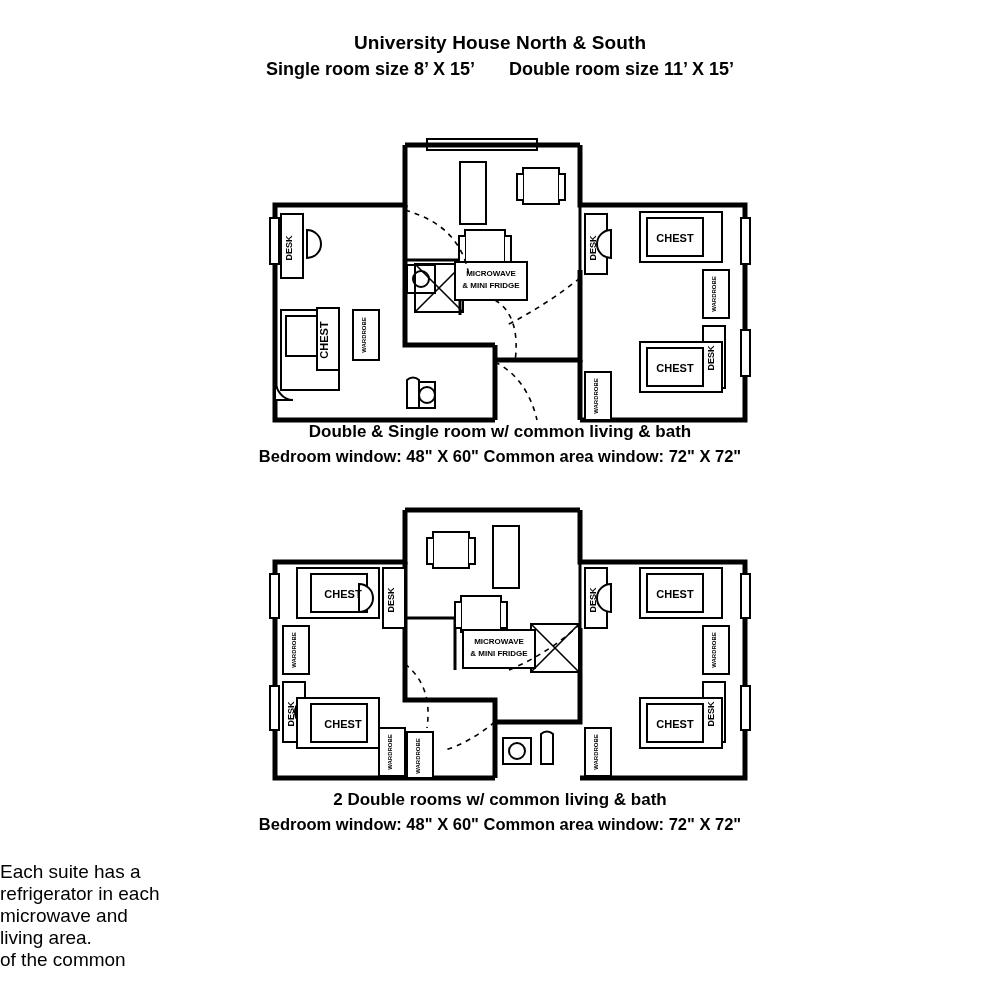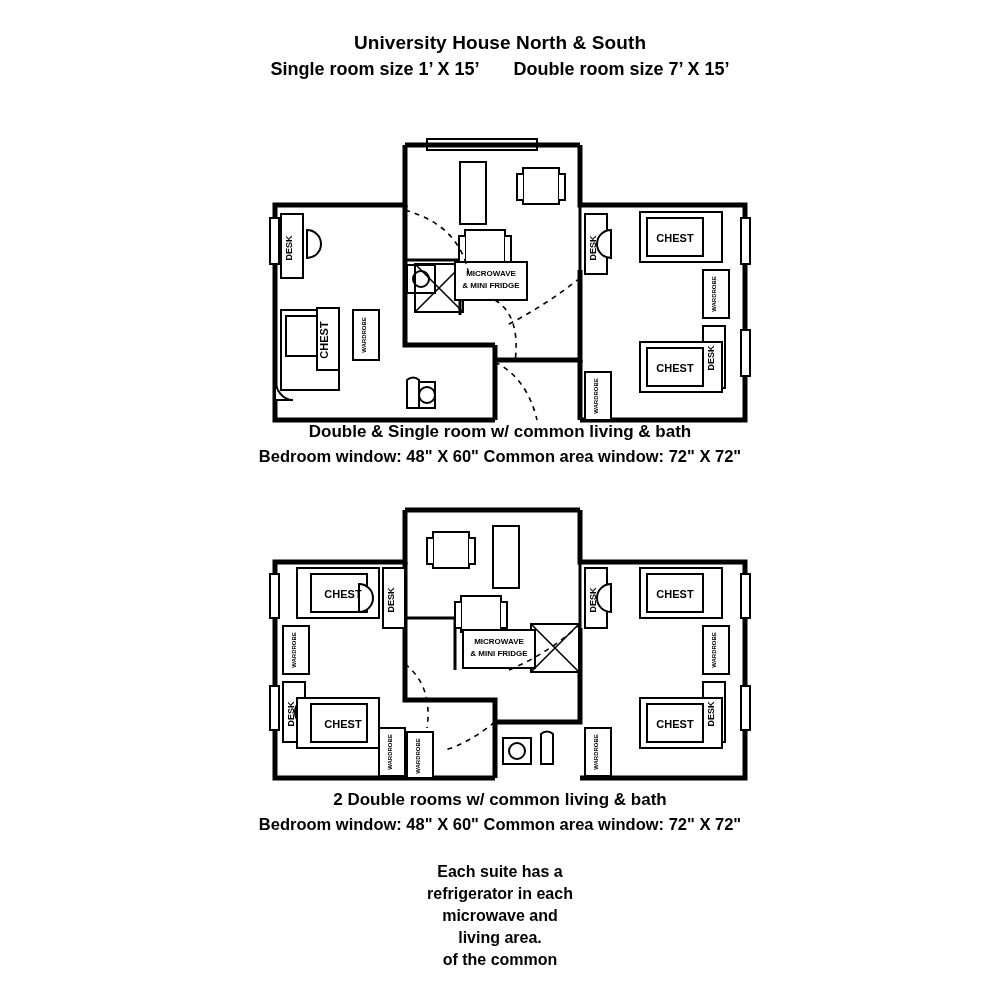--- a/index.html
+++ b/index.html
@@ -44,23 +44,22 @@
     font-weight: bold;
     font-size: 17px;
     line-height: 24px;
   }
   .caption .l2 { font-size: 16.5px; }
 
   .note {
     position: absolute;
     left: 0;
     right: 0;
-    text-align: center;
-    font-weight: bold;
-    font-size: 16px;
+    font-weight: normal;
+    font-size: 19px;
     line-height: 22px;
   }
 
   
   .plan {
     position: absolute;
   }
   .plan svg { display: block; }
 
   .lbl {
@@ -68,21 +67,21 @@
     font-weight: bold;
     fill: #000;
   }
 </style>
 </head>
 <body>
 
 <div class="title-block" style="top:30px;">
   <div class="title-line">University House North &amp; South</div>
   <div class="title-sub">
-    <span>Single room size 1’ X 15’</span><span class="gap"></span><span>Double room size 7’ X 15’</span>
+    <span>Single room size 8’ X 15’</span><span class="gap"></span><span>Double room size 11’ X 15’</span>
   </div>
 </div>
 
 <div class="plan" style="left:255px; top:130px;">
 <svg width="510" height="300" viewBox="0 0 510 300" xmlns="http://www.w3.org/2000/svg">
   <g fill="none" stroke="#000" stroke-width="5">
 
     <path d="M150 15 L150 75 L20 75 L20 290 L240 290"></path>
     <path d="M325 15 L325 75 L490 75 L490 290 L325 290"></path>
     <path d="M150 15 L325 15"></path>

